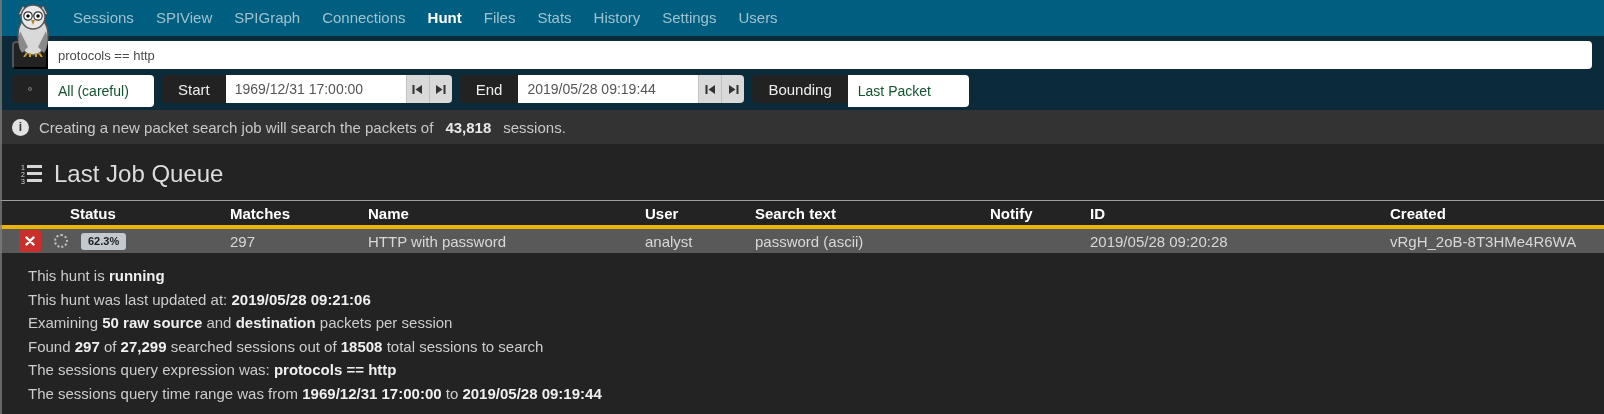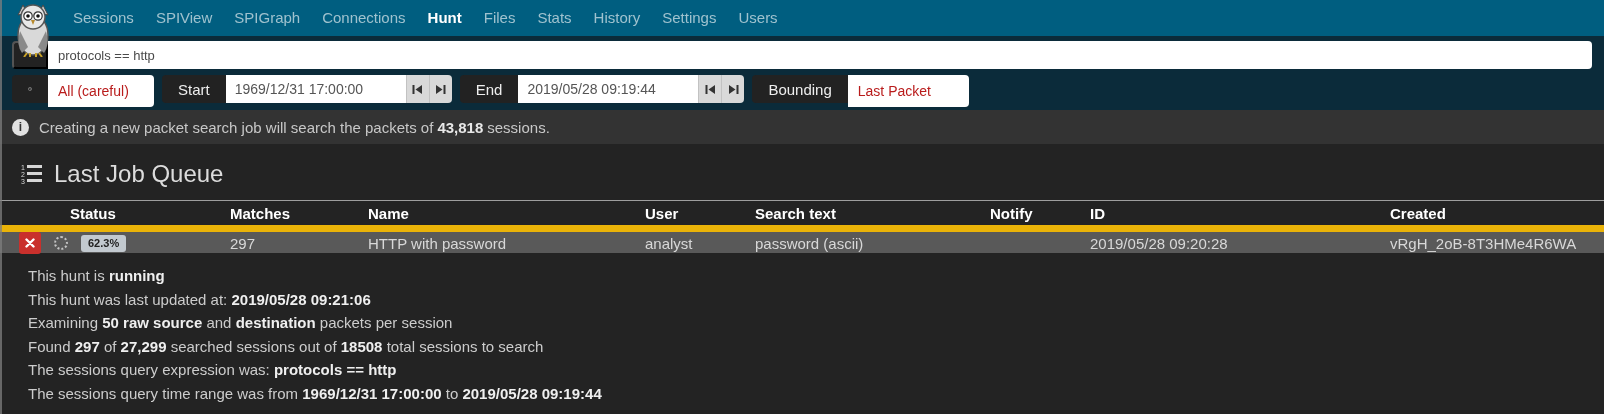--- a/index.html
+++ b/index.html
@@ -38,58 +38,58 @@
     font-size:13px; padding:0 10px; border-radius:0 4px 4px 0;
     font-family:"Liberation Sans","DejaVu Sans",sans-serif;
   }
   .time-row { display:flex; height:28px; gap:8px; }
   .igroup { display:flex; height:28px; }
   .time-input {
     border:none; outline:none; background:#fff; color:#555; font-size:14px;
     padding:0 9px; width:180px; font-family:"Liberation Sans","DejaVu Sans",sans-serif;
   }
   .select-box {
-    background:#fff; color:#b91c1c; font-size:14px; display:flex; align-items:center;
+    background:#fff; color:#14532d; font-size:14px; display:flex; align-items:center;
     padding:16px 10px; border-radius:0 4px 4px 0; cursor:pointer;
   }
   .skip-btn {
     width:23px; background:#d9d9d9; display:flex; align-items:center; justify-content:center;
     border:none; border-left:1px solid #c2c2c2; cursor:pointer;
   }
   .skip-btn:last-child { border-radius:0 4px 4px 0; }
 
   
   .info-bar {
     height:34px; background:#333333; display:flex; align-items:center;
     padding:0 12px; color:#c8c8c8; font-size:15px;
   }
   .info-icon {
     width:17px; height:17px; border-radius:50%; background:#e2e2e2; color:#333;
     font-size:12px; font-weight:bold; display:flex; align-items:center; justify-content:center;
     margin-right:10px; flex:0 0 auto;
   }
-  .info-bar b { color:#e8e8e8; margin:0 4px; }
+  .info-bar b { color:#e8e8e8; margin:0 12px; }
 
   
   .content { background:#232323; }
   .hunt-header { display:flex; align-items:center; padding:16px 0 12px 20px; }
   .hunt-title { color:#dcdcdc; font-size:24px; margin-left:12px; }
 
   .hunt-table { width:100%;border-radius:15px; }
   .tgrid {
     display:grid;
     grid-template-columns:230px 138px 277px 110px 235px 100px 300px 1fr;
     align-items:center;
   }
   .thead {
     border-top:1px solid #9e9e9e; height:25px; color:#fff; font-weight:bold; font-size:15px;
   }
   .thead .th:first-child { padding-left:70px; }
   .trow {
-    background:#595959; height:28px; border-top:7px solid #eab308;
+    background:#595959; height:28px; border-top:4px solid #eab308;
     color:#d8d8d8; font-size:15px;
   }
   .status-cell { display:flex; align-items:center; padding-left:19px; gap:13px; }
   .cancel-btn {
     width:22px; height:22px; background:#C9302C; border:none; border-radius:3px;
     display:flex; align-items:center; justify-content:center; cursor:pointer; flex:0 0 auto;
   }
   .spinner {
     width:14px; height:14px; border:2px dotted #c4c4c4; border-radius:50%;
     animation:spin 1.5s linear infinite; flex:0 0 auto;

